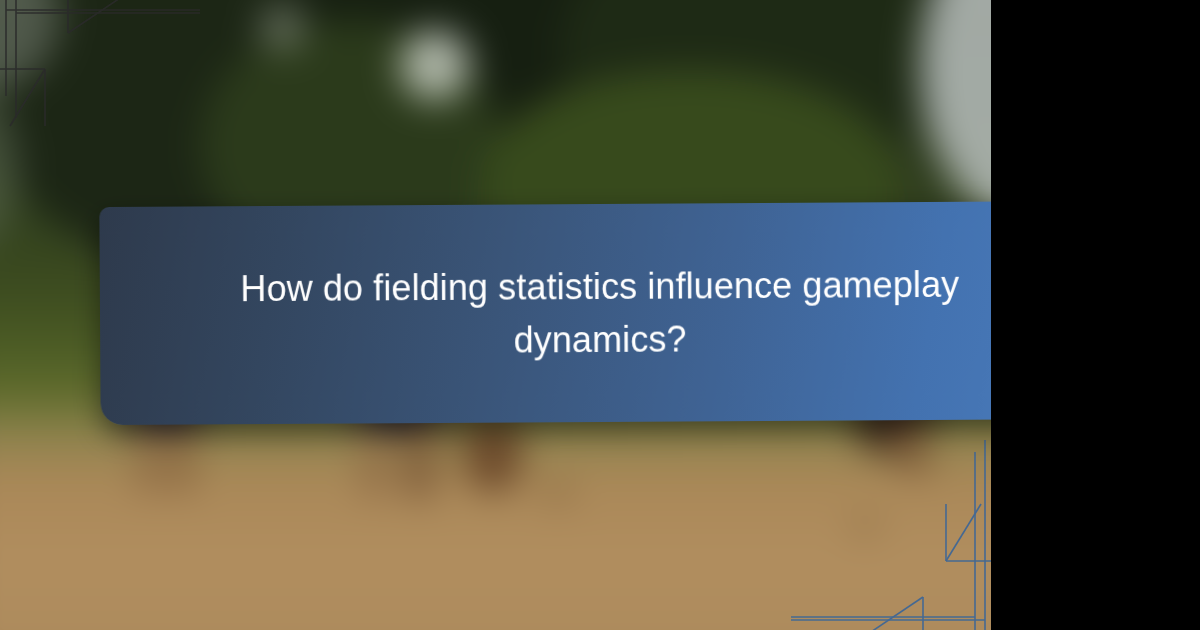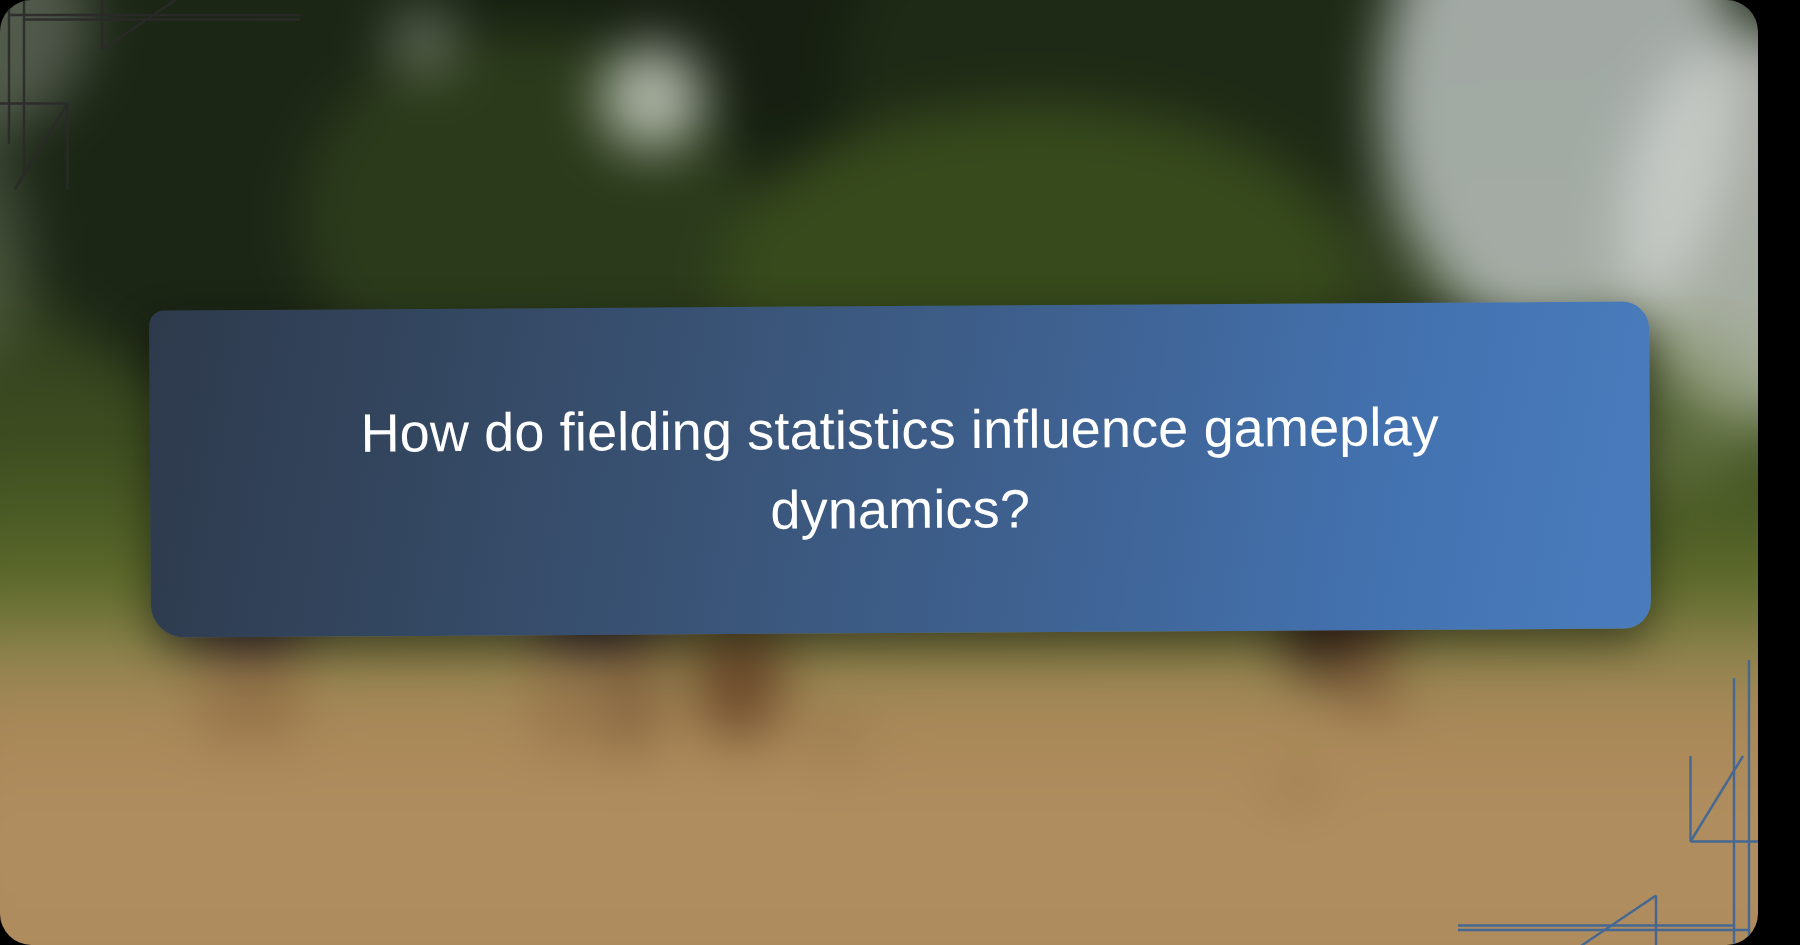--- a/index.html
+++ b/index.html
@@ -4,25 +4,24 @@
 <title>Question Card</title>
 <style>
   html, body {
     margin: 0;
     padding: 0;
     background: #000;
   }
 
   #stage {
     position: relative;
-    width: 1172px;
+    width: 991px;
     height: 630px;
     overflow: hidden;
     font-family: "Liberation Sans", sans-serif;
-    border-radius: 21px;
   }
 
   
   .photo {
     position: absolute;
     left: -40px;
     top: -40px;
     width: 1280px;
     height: 710px;
     filter: blur(18px) saturate(1.05);

